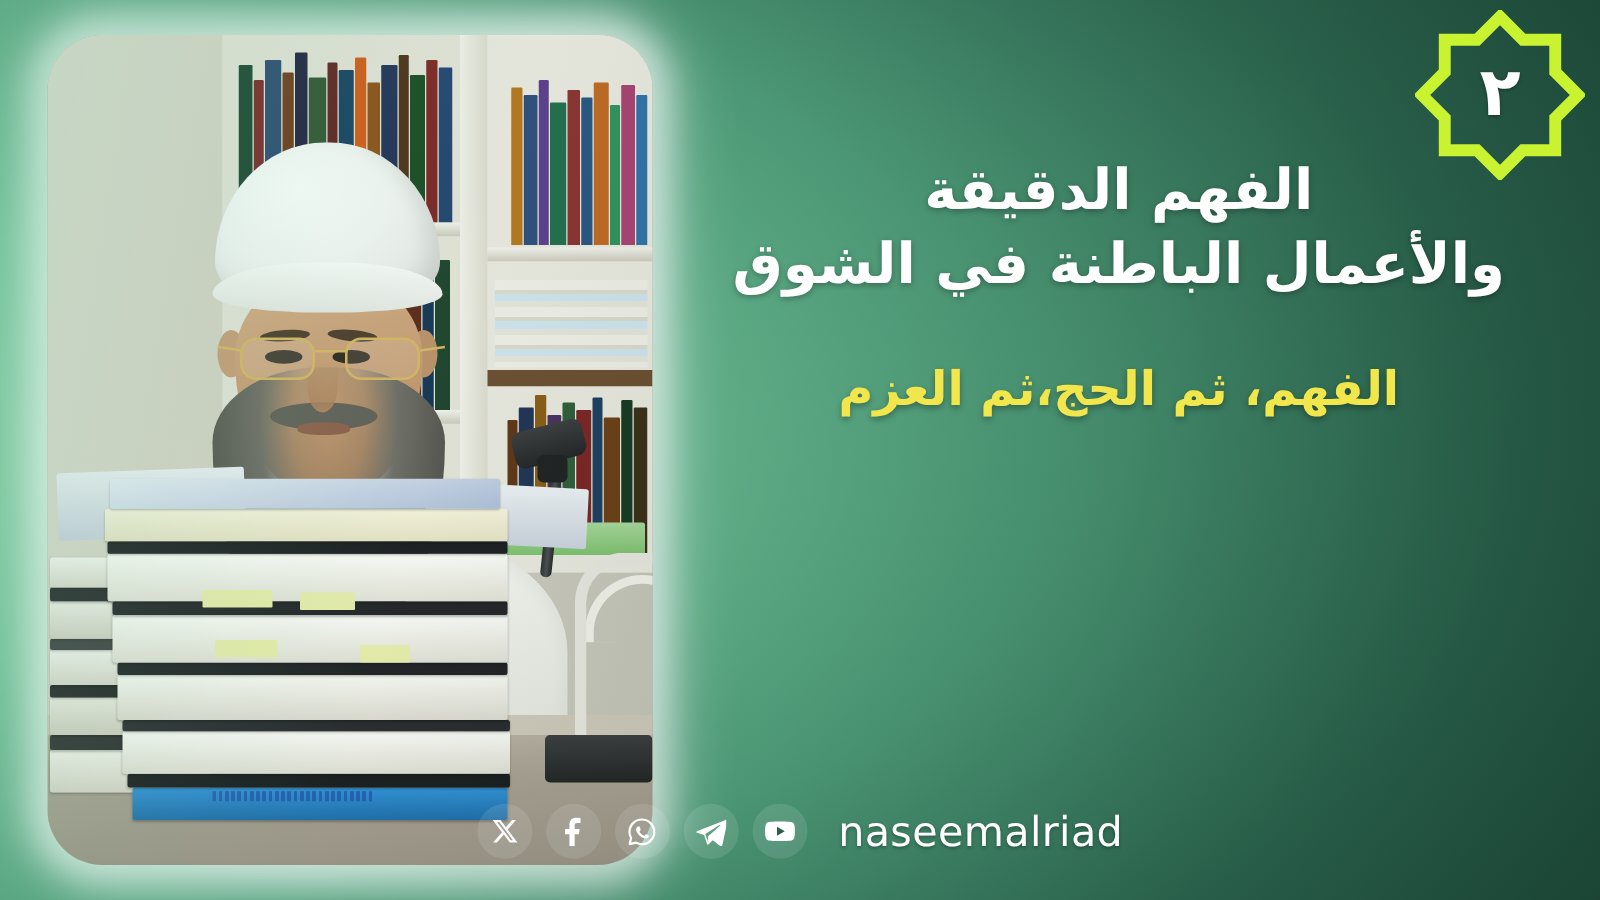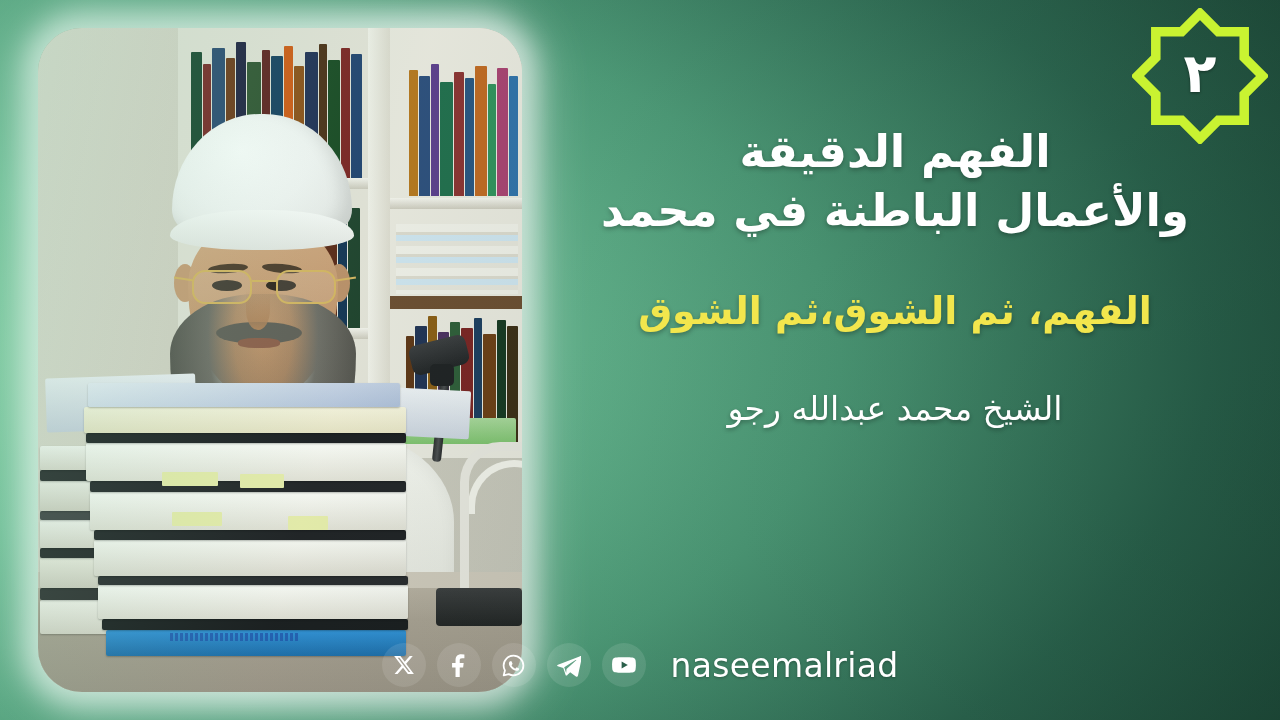--- a/index.html
+++ b/index.html
@@ -453,26 +453,25 @@
     <svg viewBox="0 0 100 100">
       <path d="M50 4 L63.5 17.5 L82.5 17.5 L82.5 36.5 L96 50 L82.5 63.5 L82.5 82.5 L63.5 82.5 L50 96 L36.5 82.5 L17.5 82.5 L17.5 63.5 L4 50 L17.5 36.5 L17.5 17.5 L36.5 17.5 Z" fill="none" stroke="#c9f331" stroke-width="7" stroke-linejoin="miter"></path>
     </svg>
     <div class="badge-num">٢</div>
   </div>
 
   <div class="content">
 
     <div class="title-block">
       <div class="title-line">الفهم الدقيقة</div>
-      <div class="title-line">والأعمال الباطنة في محمد</div>
-    </div>
-
-    <div class="subtitle">الفهم، ثم الشوق،ثم الشوق</div>
-
-    <div class="author">الشيخ محمد عبدالله رجو</div>
+      <div class="title-line">والأعمال الباطنة في الشوق</div>
+    </div>
+
+    <div class="subtitle">الفهم، ثم الحج،ثم العزم</div>
+
 
   </div>
 
   <div class="social">
 
     <div class="sicon">
       <svg width="22" height="22" viewBox="0 0 24 24" fill="#ffffff">
         <path d="M18.244 2.25h3.308l-7.227 8.26 8.502 11.24H16.17l-5.214-6.817L4.99 21.75H1.68l7.73-8.835L1.254 2.25H8.08l4.713 6.231zm-1.161 17.52h1.833L7.084 4.126H5.117z"></path>
       </svg>
     </div>

